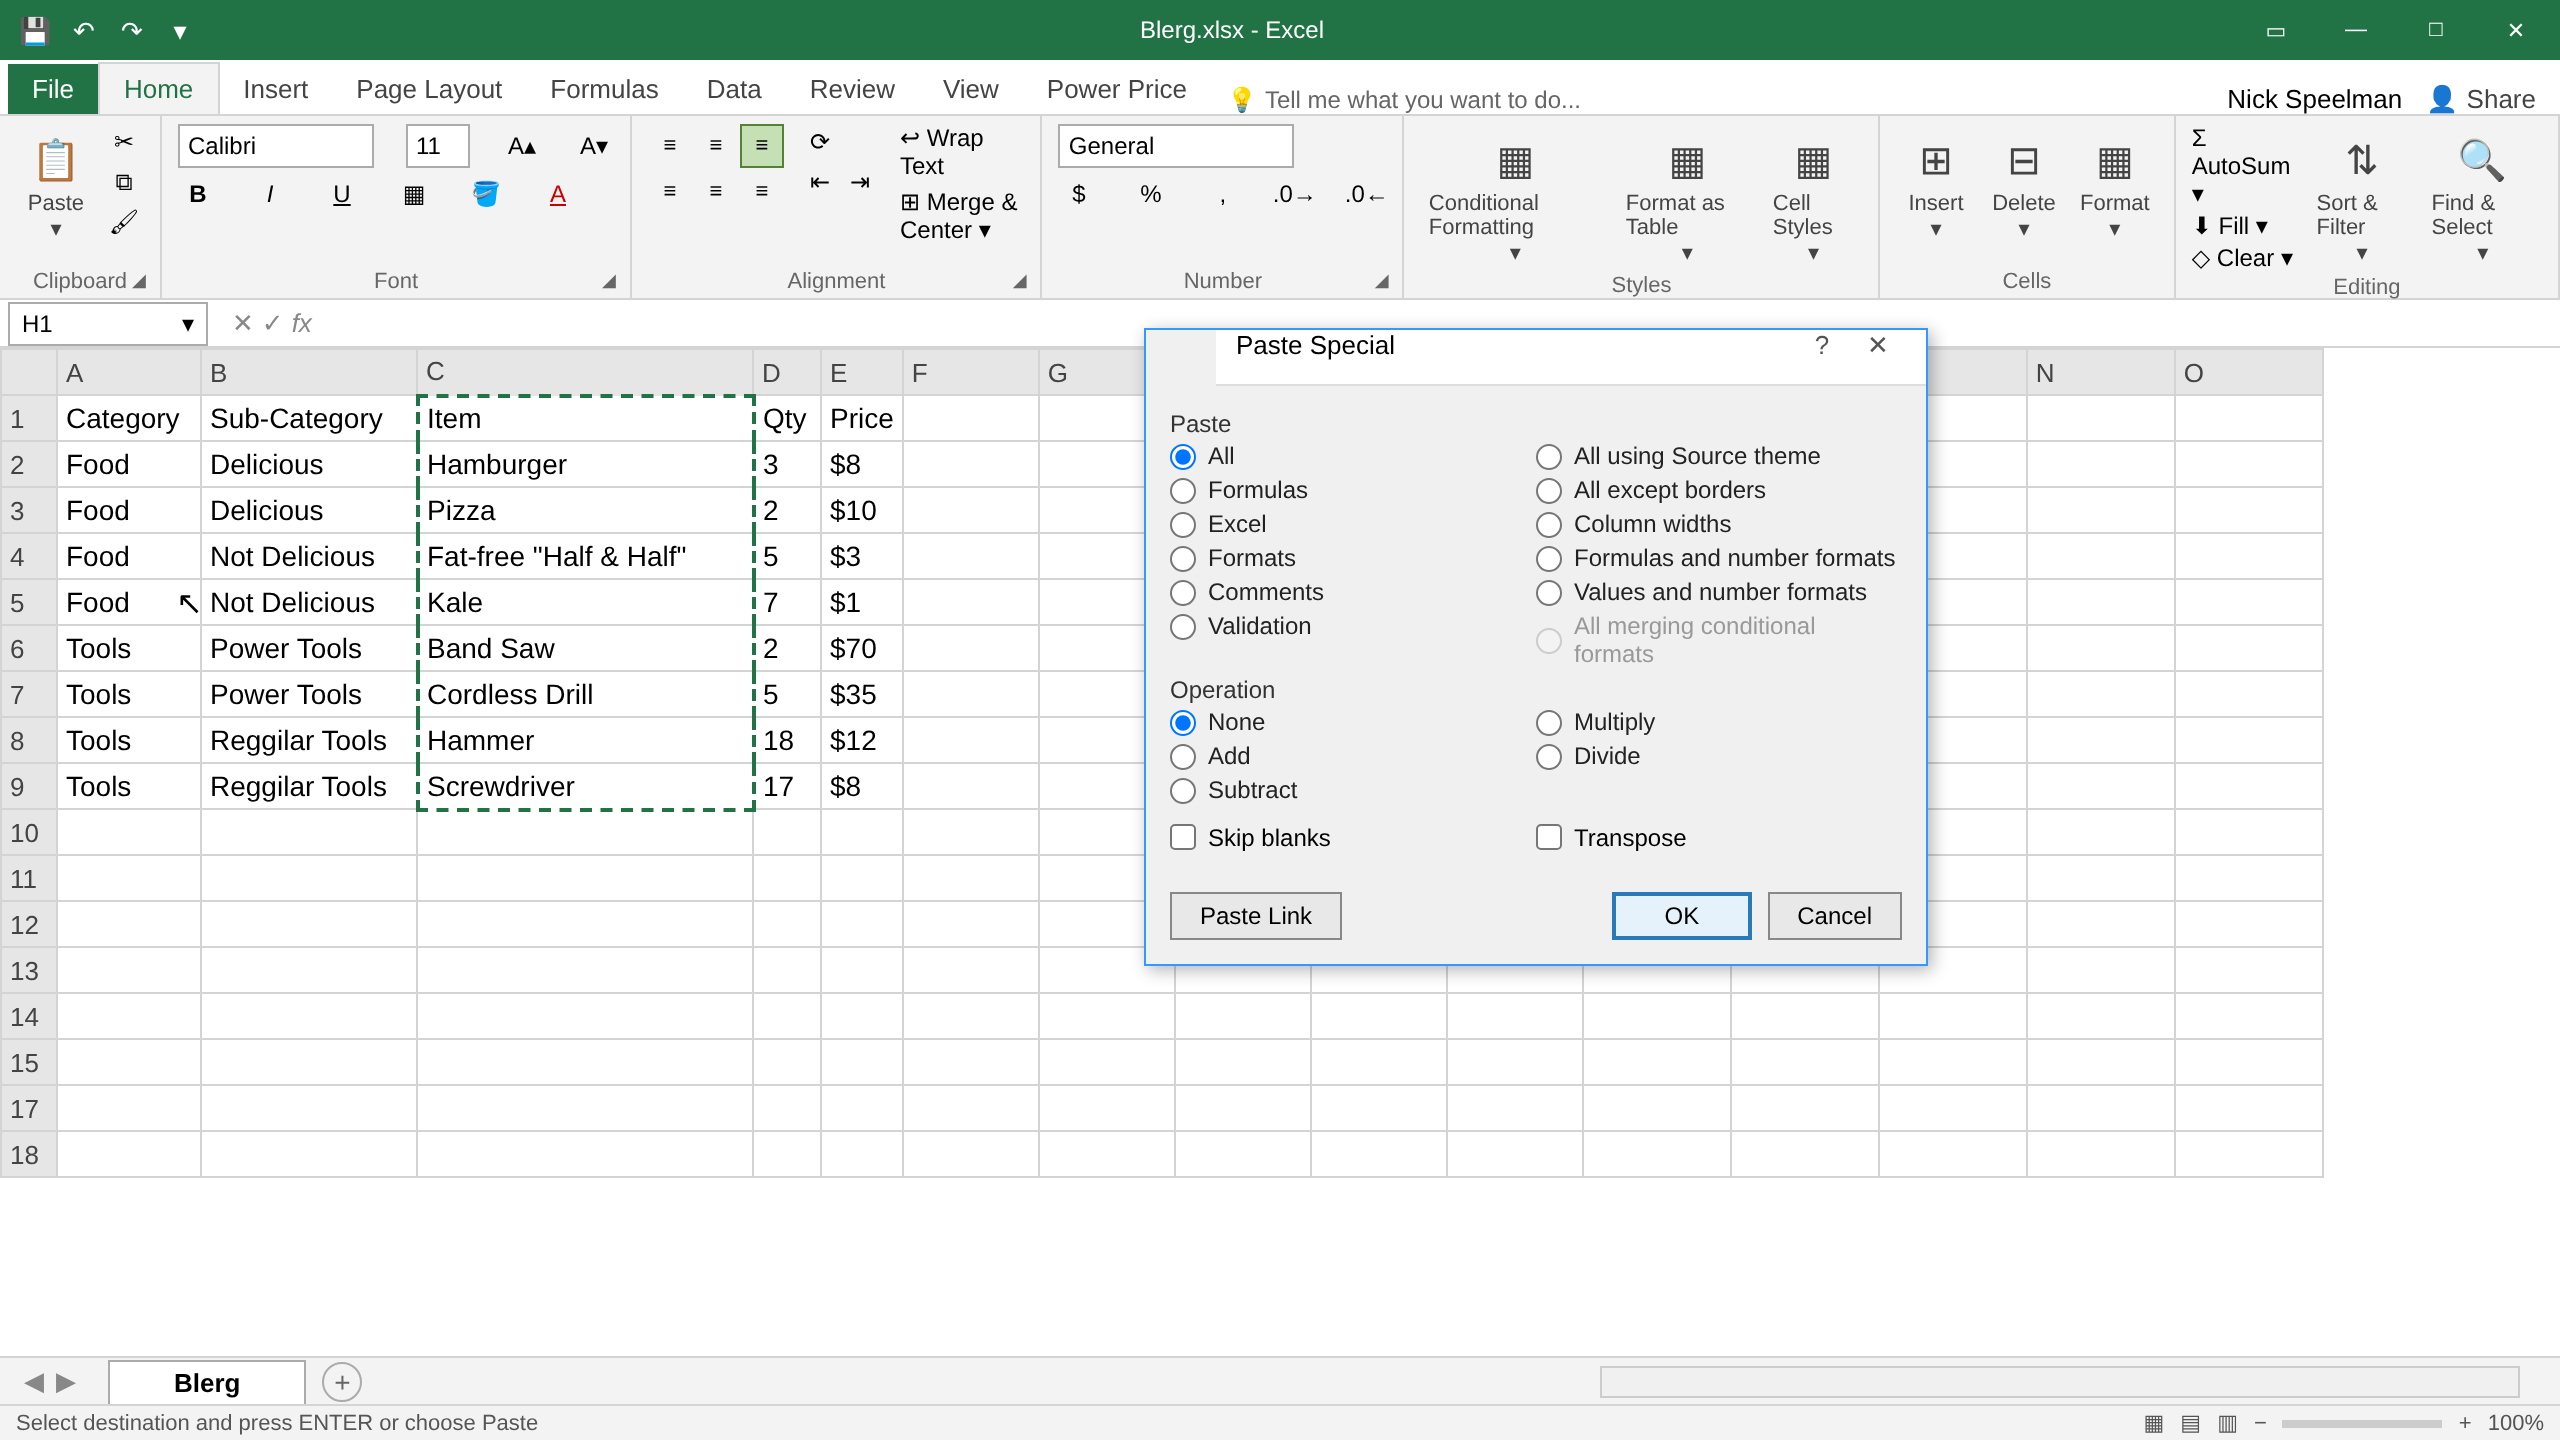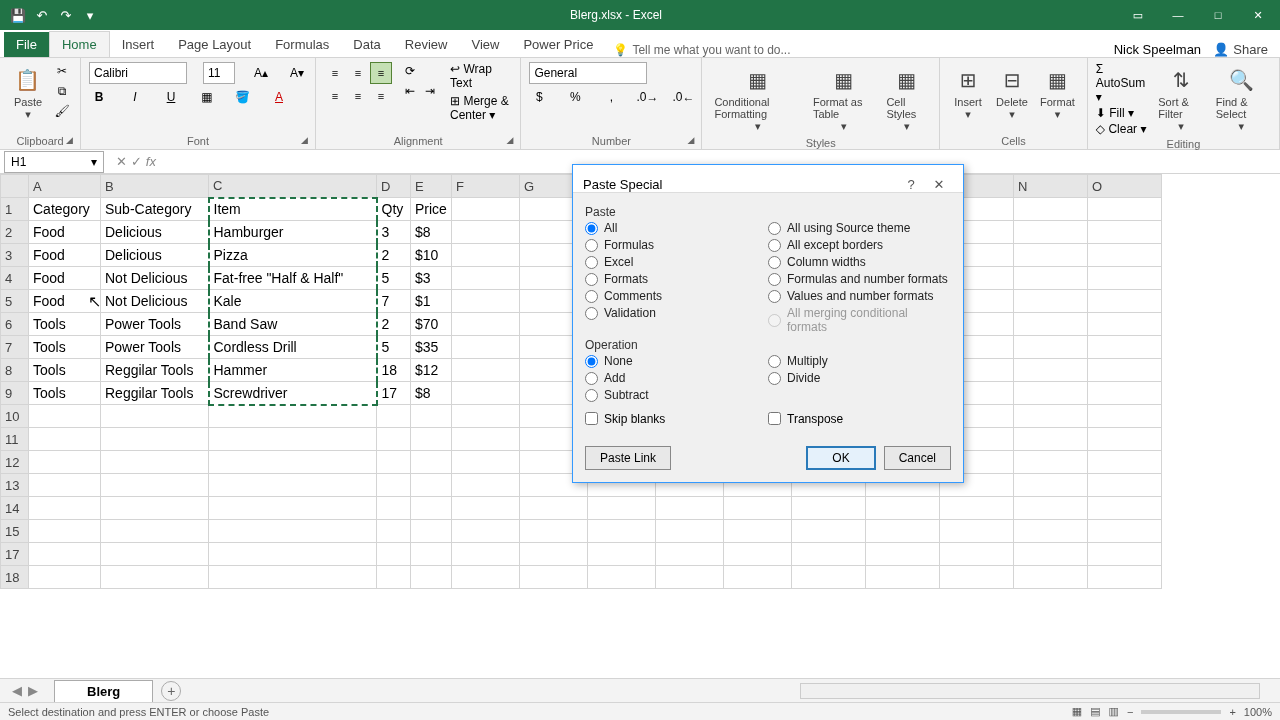--- a/index.html
+++ b/index.html
@@ -60,21 +60,21 @@
 .sheet-tab.active { font-weight: bold; }
 .add-sheet { margin-left: 8px; width: 20px; height: 20px; border: 1px solid #ababab; border-radius: 50%; display: flex; align-items: center; justify-content: center; font-size: 14px; color: #666; }
 .hscroll { position: absolute; right: 20px; width: 460px; height: 16px; background: #f0f0f0; border: 1px solid #ccc; }
 
 
 .status-bar { position: absolute; bottom: 0; left: 0; right: 0; height: 18px; background: #f3f3f3; border-top: 1px solid #d4d4d4; font-size: 11px; color: #555; padding: 2px 8px; display: flex; align-items: center; }
 .status-right { margin-left: auto; display: flex; align-items: center; gap: 8px; }
 
 
 .dialog { position: absolute; left: 572px; top: 164px; width: 392px; background: #f0f0f0; border: 1px solid #3399ff; box-shadow: 2px 2px 8px rgba(0,0,0,0.3); font-size: 12px; }
-.dialog-title { height: 28px; background: #fff; display: flex; align-items: flex-end; padding: 0 10px; border-bottom: 1px solid #ddd; }
+.dialog-title { height: 28px; background: #fff; display: flex; align-items: flex-start; padding: 0 10px; border-bottom: 1px solid #ddd; margin-left: 35px; }
 .dialog-title-text { flex: 1; font-size: 13px; }
 .dialog-title-btn { width: 28px; text-align: center; font-size: 13px; color: #555; cursor: pointer; }
 .dialog-body { padding: 8px 12px; }
 .dialog-section-label { font-size: 12px; color: #333; margin: 4px 0 2px; }
 .radio-cols { display: flex; }
 .radio-col { flex: 1; display: flex; flex-direction: column; gap: 3px; }
 .radio-item { display: flex; align-items: center; gap: 6px; font-size: 12px; color: #222; }
 .radio-item input { margin: 0; }
 .radio-item.disabled { color: #999; }
 .check-row { display: flex; margin: 10px 0 4px; }

